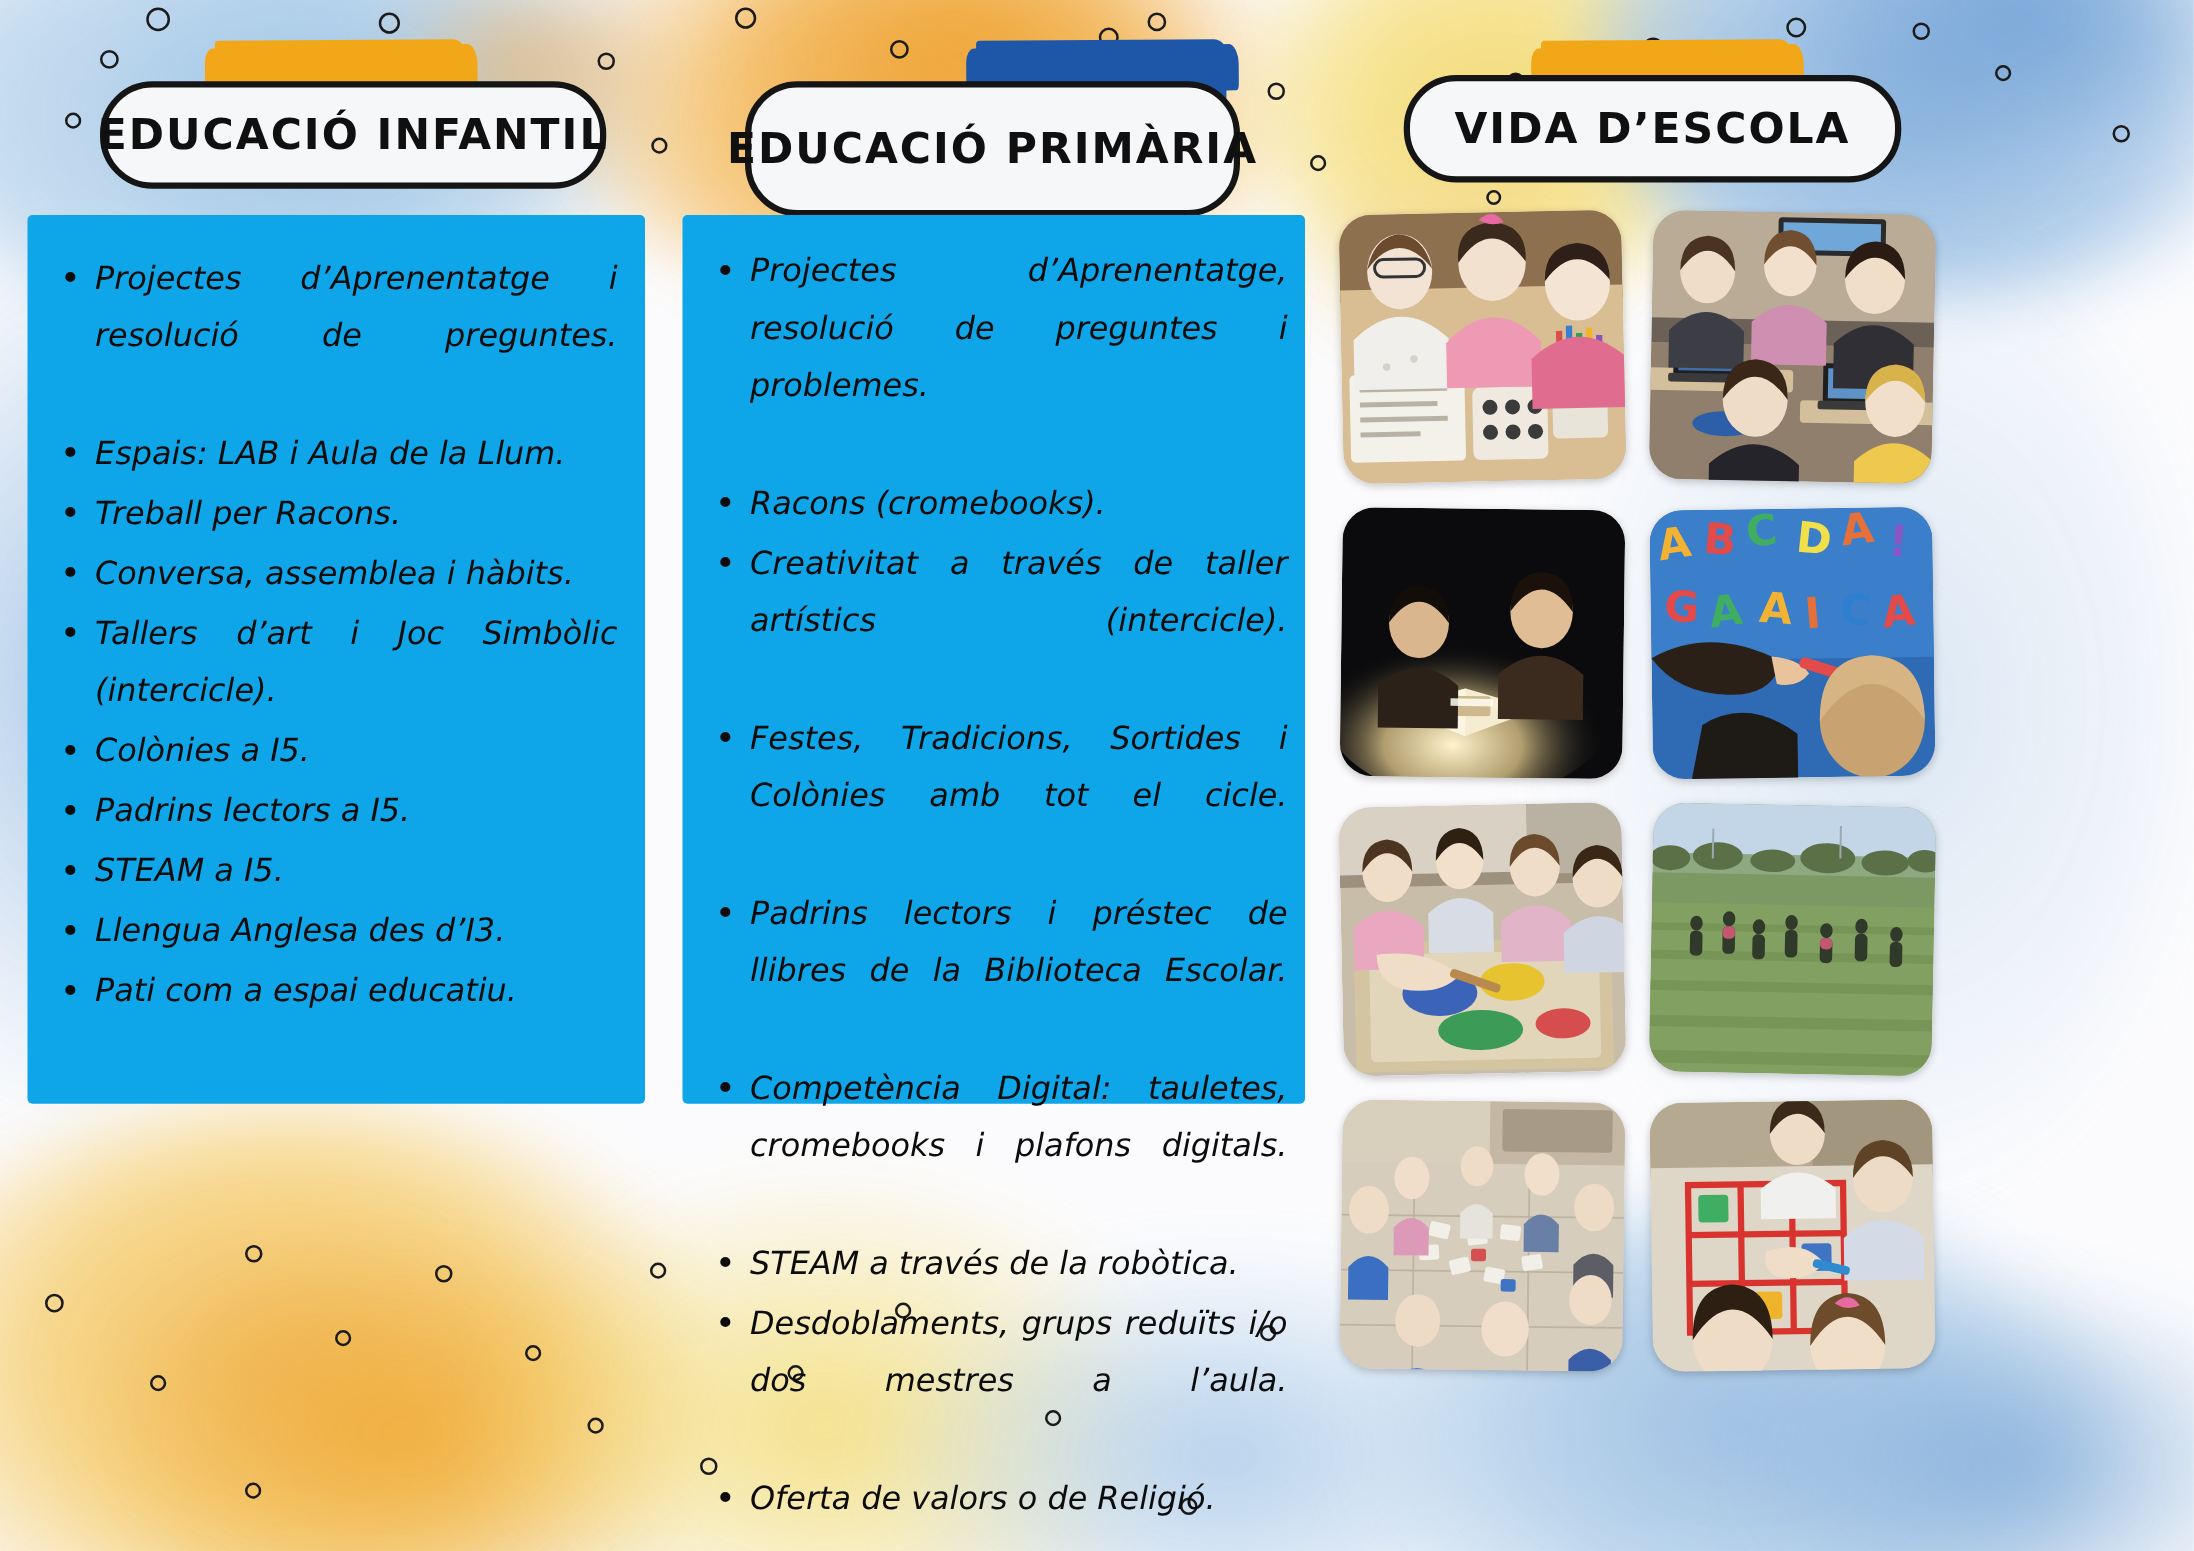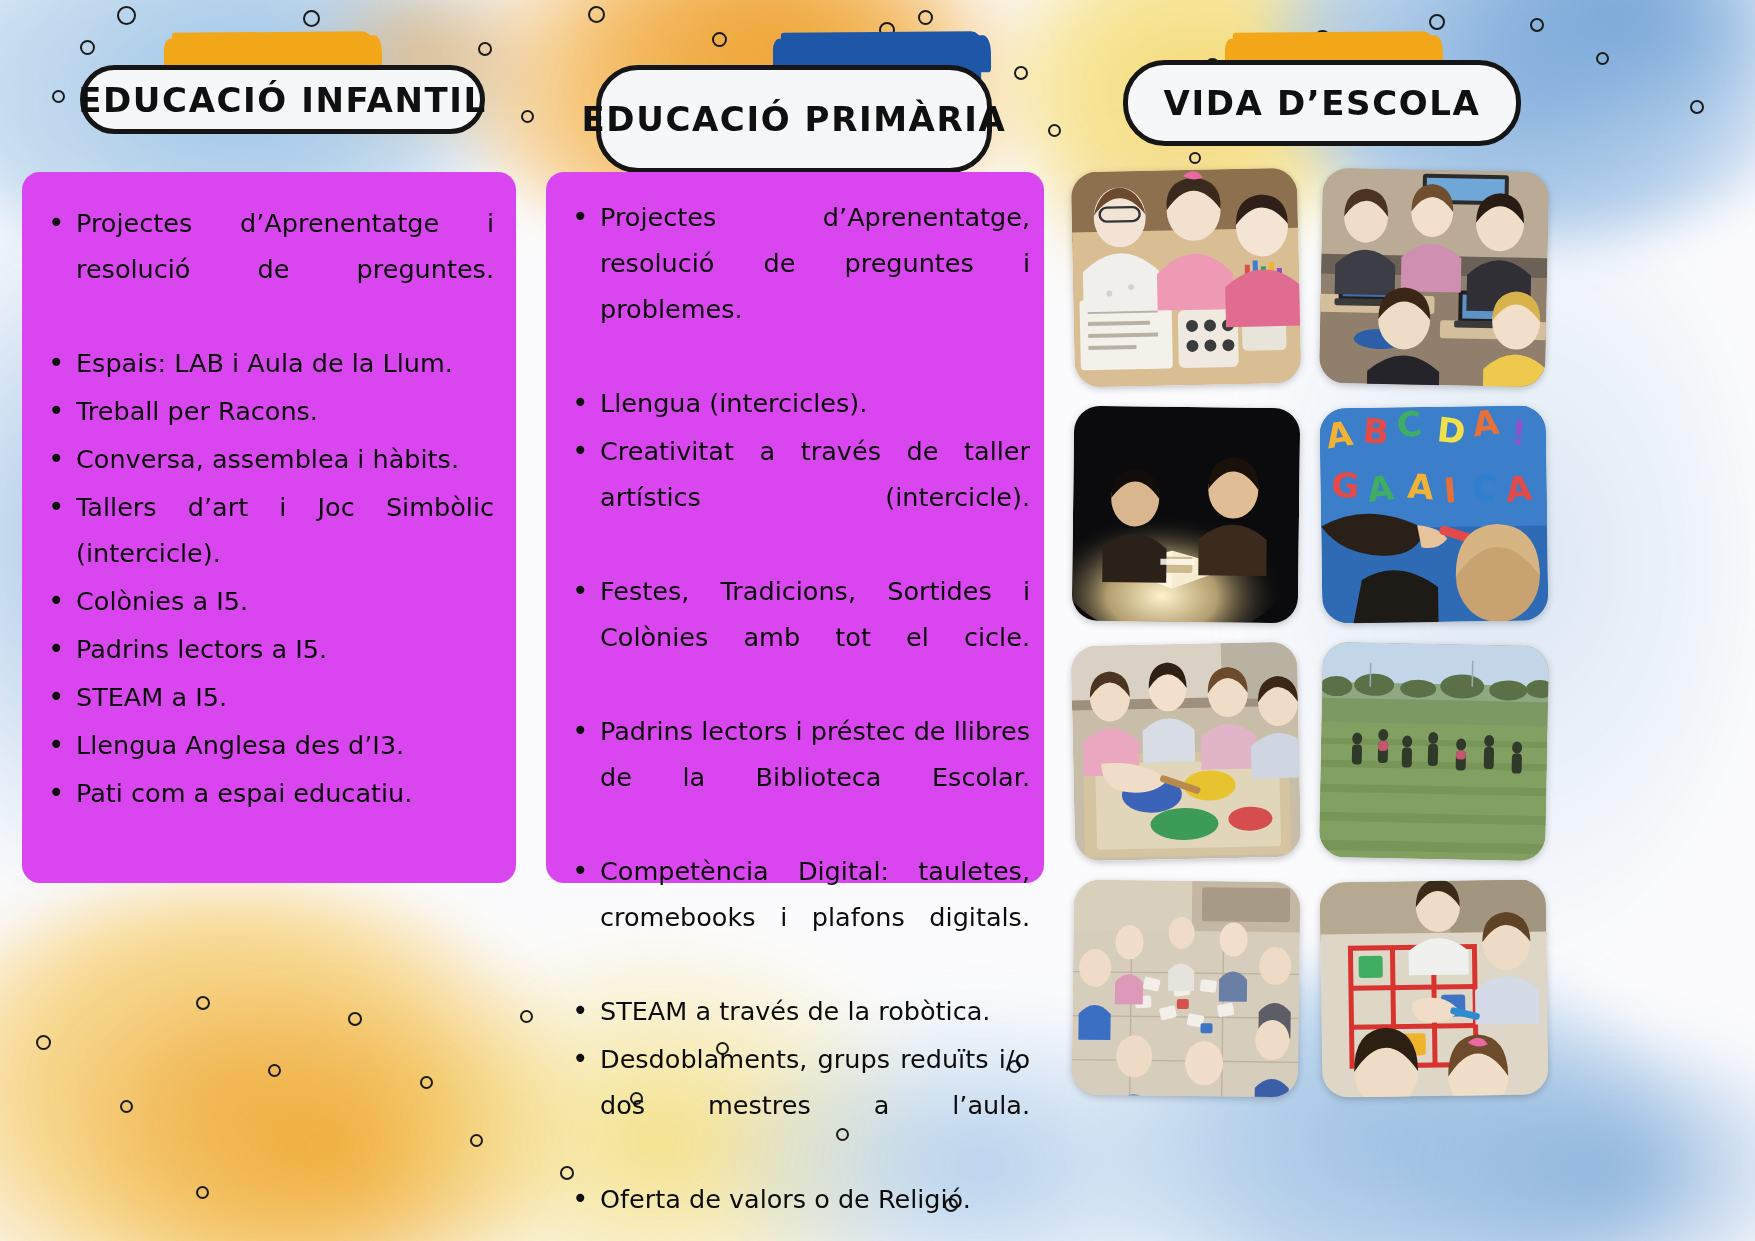--- a/index.html
+++ b/index.html
@@ -72,21 +72,21 @@
       background:inherit;border-radius:40% 10% 40% 10%;}
   .brush::after{content:"";position:absolute;right:-10px;top:8%;width:18px;height:70%;
       background:inherit;border-radius:10% 45% 12% 45%;}
 
   .plate{position:absolute;background:#f6f7f9;border:5px solid #151515;border-radius:42px;
       display:flex;align-items:center;justify-content:center;box-sizing:border-box;}
   .plate-txt{font-family:"DejaVu Sans", sans-serif;font-weight:700;letter-spacing:1.6px;
       color:#101010;font-size:34px;white-space:nowrap;}
 
   
-  .card{position:absolute;background:#d946ef;border-radius:18px;box-sizing:border-box;}
+  .card{position:absolute;background:#0ea5e9;border-radius:4px;box-sizing:border-box;font-style:italic;}
   .card ul{list-style:none;margin:0;padding:0;}
   .card li{position:relative;color:#0c0c0c;font-size:25.5px;line-height:46px;
       padding-left:42px;margin:0 0 2px 0;text-align:justify;
       font-family:"DejaVu Sans", sans-serif;}
   .card li::before{content:"\2022";position:absolute;left:14px;top:0;font-size:28px;line-height:46px;}
   .card li.just{text-align:justify;}
   .card li.just::after{content:"";display:inline-block;width:100%;}
 
   
   .photos{position:absolute;display:grid;grid-template-columns:226px 226px;
@@ -159,21 +159,21 @@
   <div class="dot sm" style="left:630px;top:1092px;width:9px;height:9px;"></div>
   <div class="dot sm" style="left:716px;top:1042px;width:9px;height:9px;"></div>
   <div class="dot sm" style="left:836px;top:1128px;width:9px;height:9px;"></div>
   <div class="dot sm" style="left:944px;top:1198px;width:10px;height:10px;"></div>
   <div class="dot sm" style="left:1008px;top:1060px;width:9px;height:9px;"></div>
   <div class="dot sm" style="left:470px;top:1134px;width:9px;height:9px;"></div>
   <div class="dot sm" style="left:196px;top:1186px;width:9px;height:9px;"></div>
 
   <div class="hdr" style="left:80px;top:30px;">
     <div class="brush" style="left:92px;top:2px;width:200px;height:52px;background:#f2a718;"></div>
-    <div class="plate" style="left:0;top:35px;width:405px;height:69px;">
+    <div class="plate" style="left:0;top:35px;width:405px;height:86px;">
       <span class="plate-txt">EDUCACIÓ INFANTIL</span>
     </div>
   </div>
 
   <div class="hdr" style="left:596px;top:30px;">
     <div class="brush" style="left:185px;top:2px;width:200px;height:52px;background:#1f57a8;"></div>
     <div class="plate" style="left:0;top:35px;width:396px;height:108px;">
       <span class="plate-txt">EDUCACIÓ PRIMÀRIA</span>
     </div>
   </div>
@@ -196,21 +196,21 @@
       <li>Padrins lectors a I5.</li>
       <li>STEAM a I5.</li>
       <li>Llengua Anglesa des d’I3.</li>
       <li>Pati com a espai educatiu.</li>
     </ul>
   </div>
 
   <div class="card" style="left:546px;top:172px;width:498px;height:711px;padding:22px 14px 18px 12px;">
     <ul>
       <li class="just">Projectes d’Aprenentatge, resolució de preguntes i problemes.</li>
-      <li>Llengua (intercicles).</li>
+      <li>Racons (cromebooks).</li>
       <li class="just">Creativitat a través de taller artístics (intercicle).</li>
       <li class="just">Festes, Tradicions, Sortides i Colònies amb tot el cicle.</li>
       <li class="just">Padrins lectors i préstec de llibres de la Biblioteca Escolar.</li>
       <li class="just">Competència Digital: tauletes, cromebooks i plafons digitals.</li>
       <li>STEAM a través de la robòtica.</li>
       <li class="just">Desdoblaments, grups reduïts i/o dos mestres a l’aula.</li>
       <li>Oferta de valors o de Religió.</li>
     </ul>
   </div>
 

